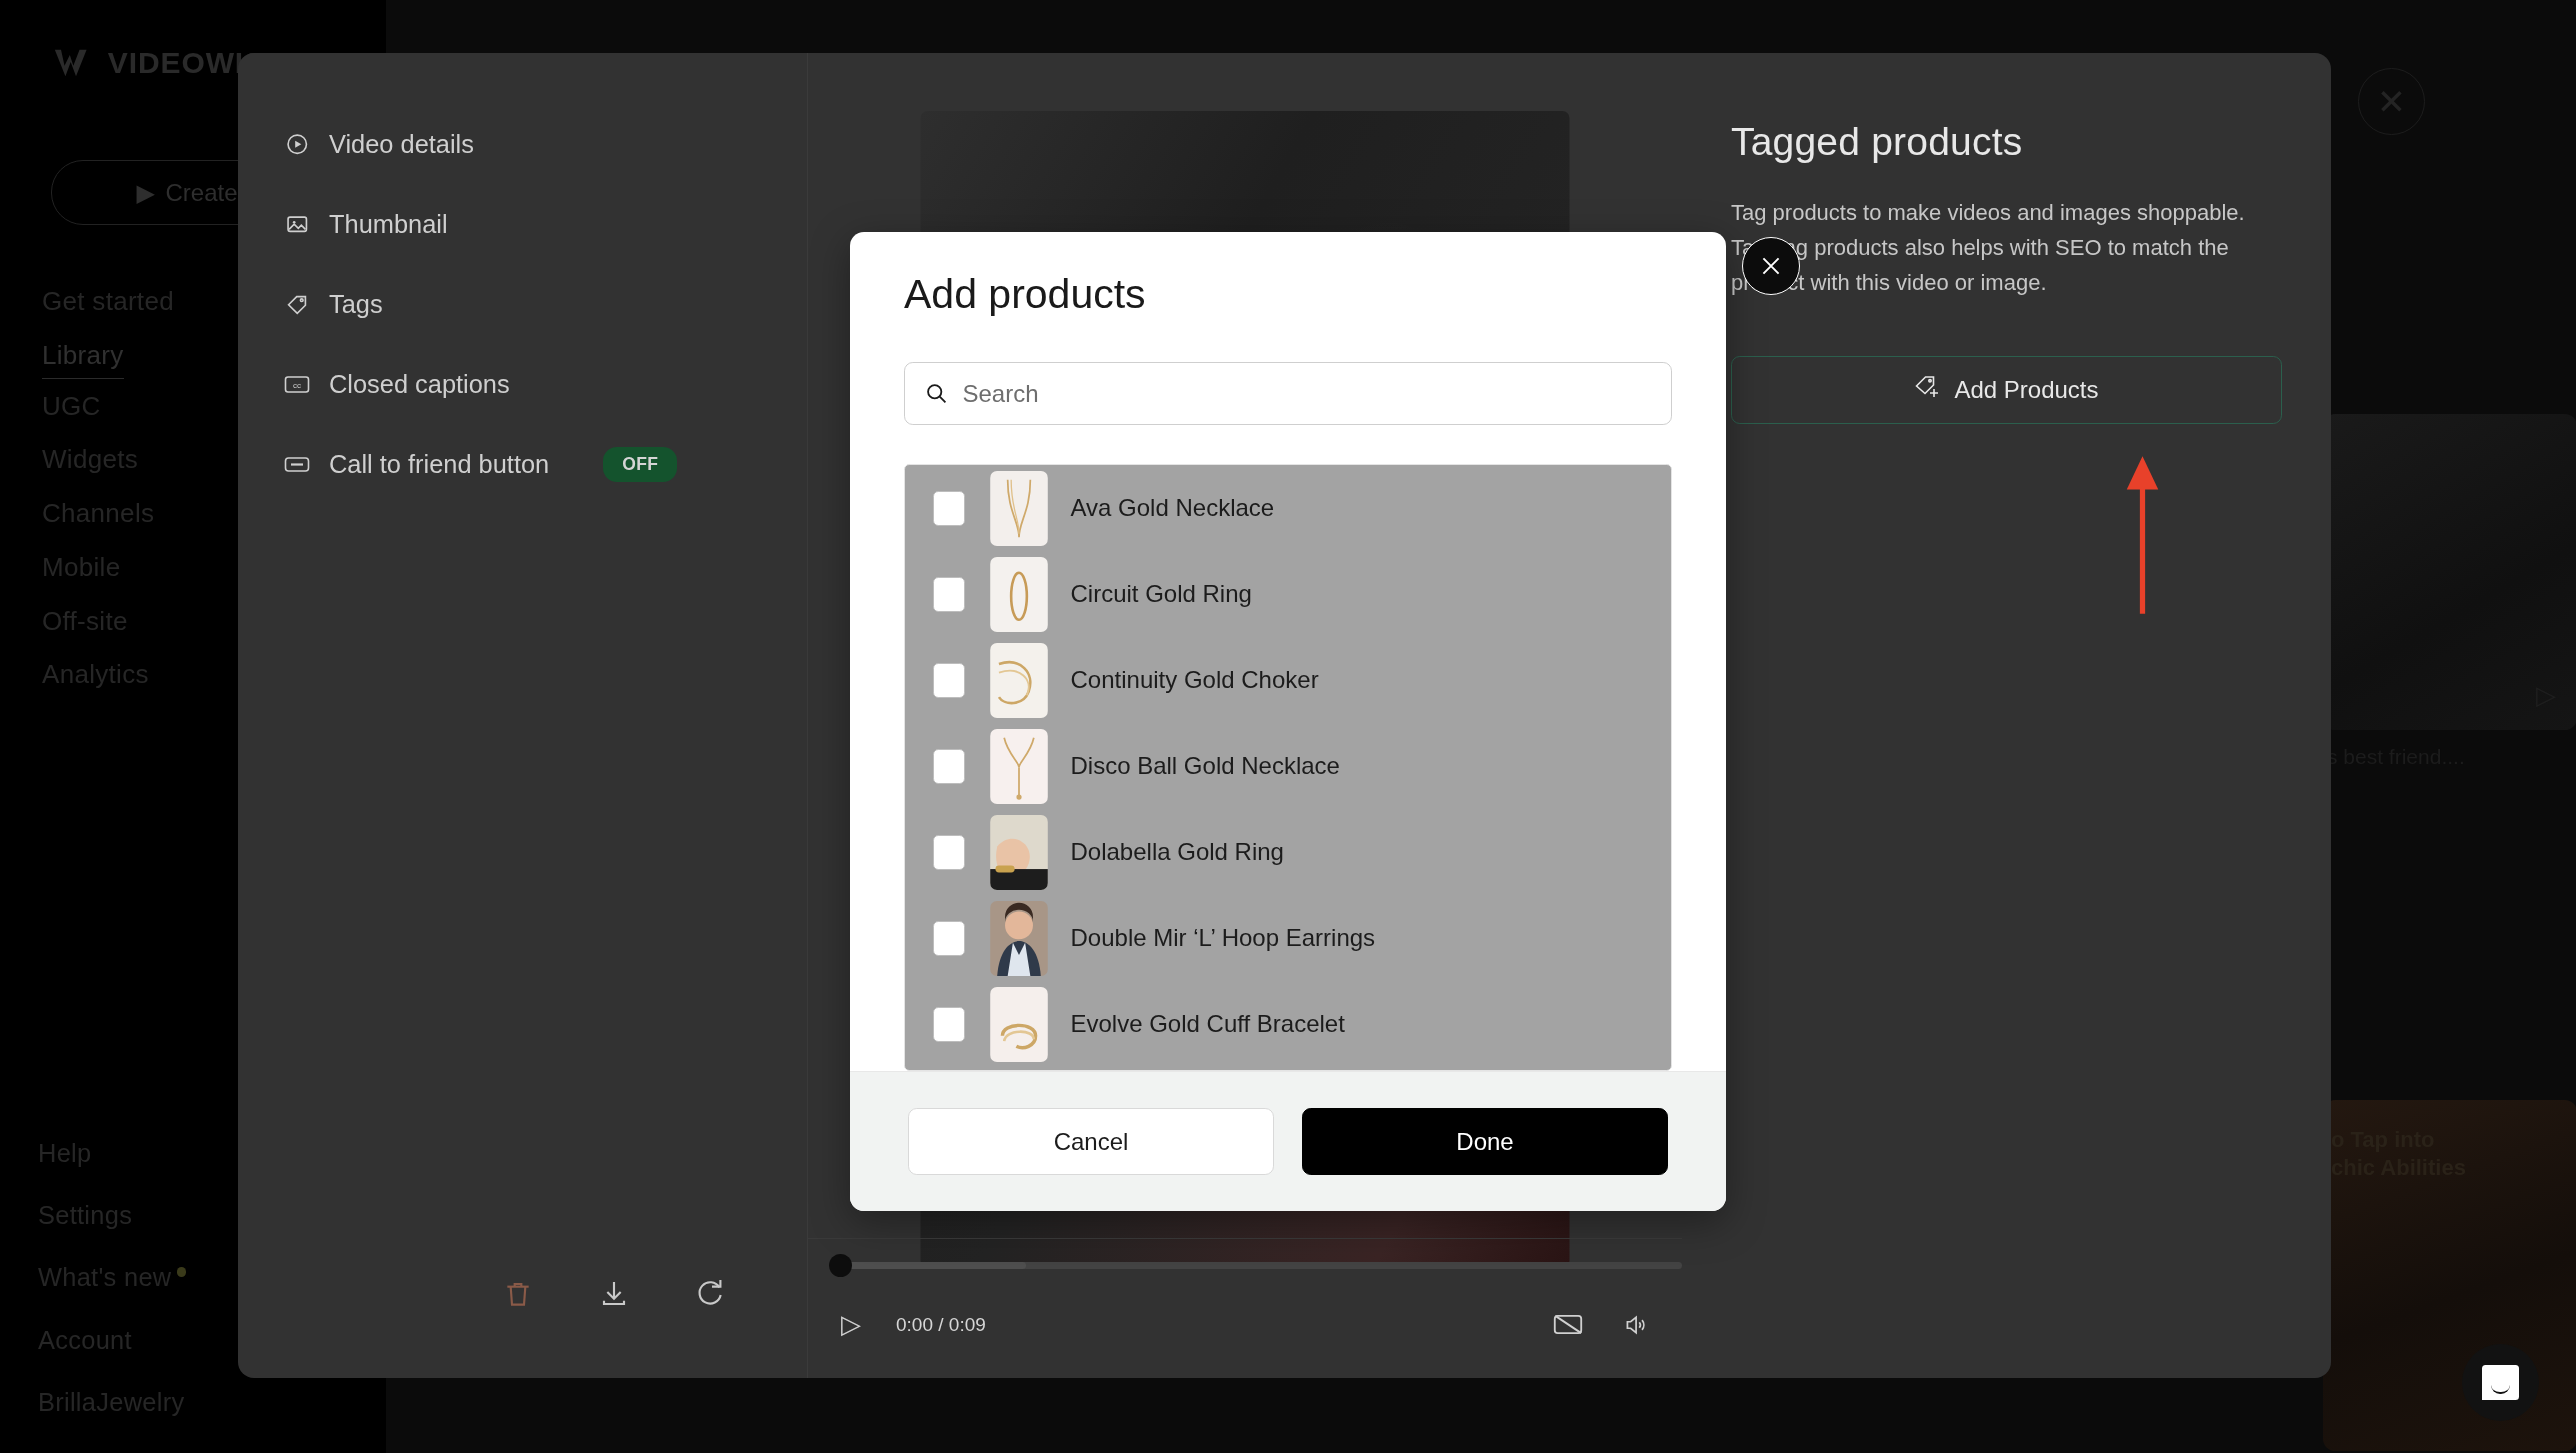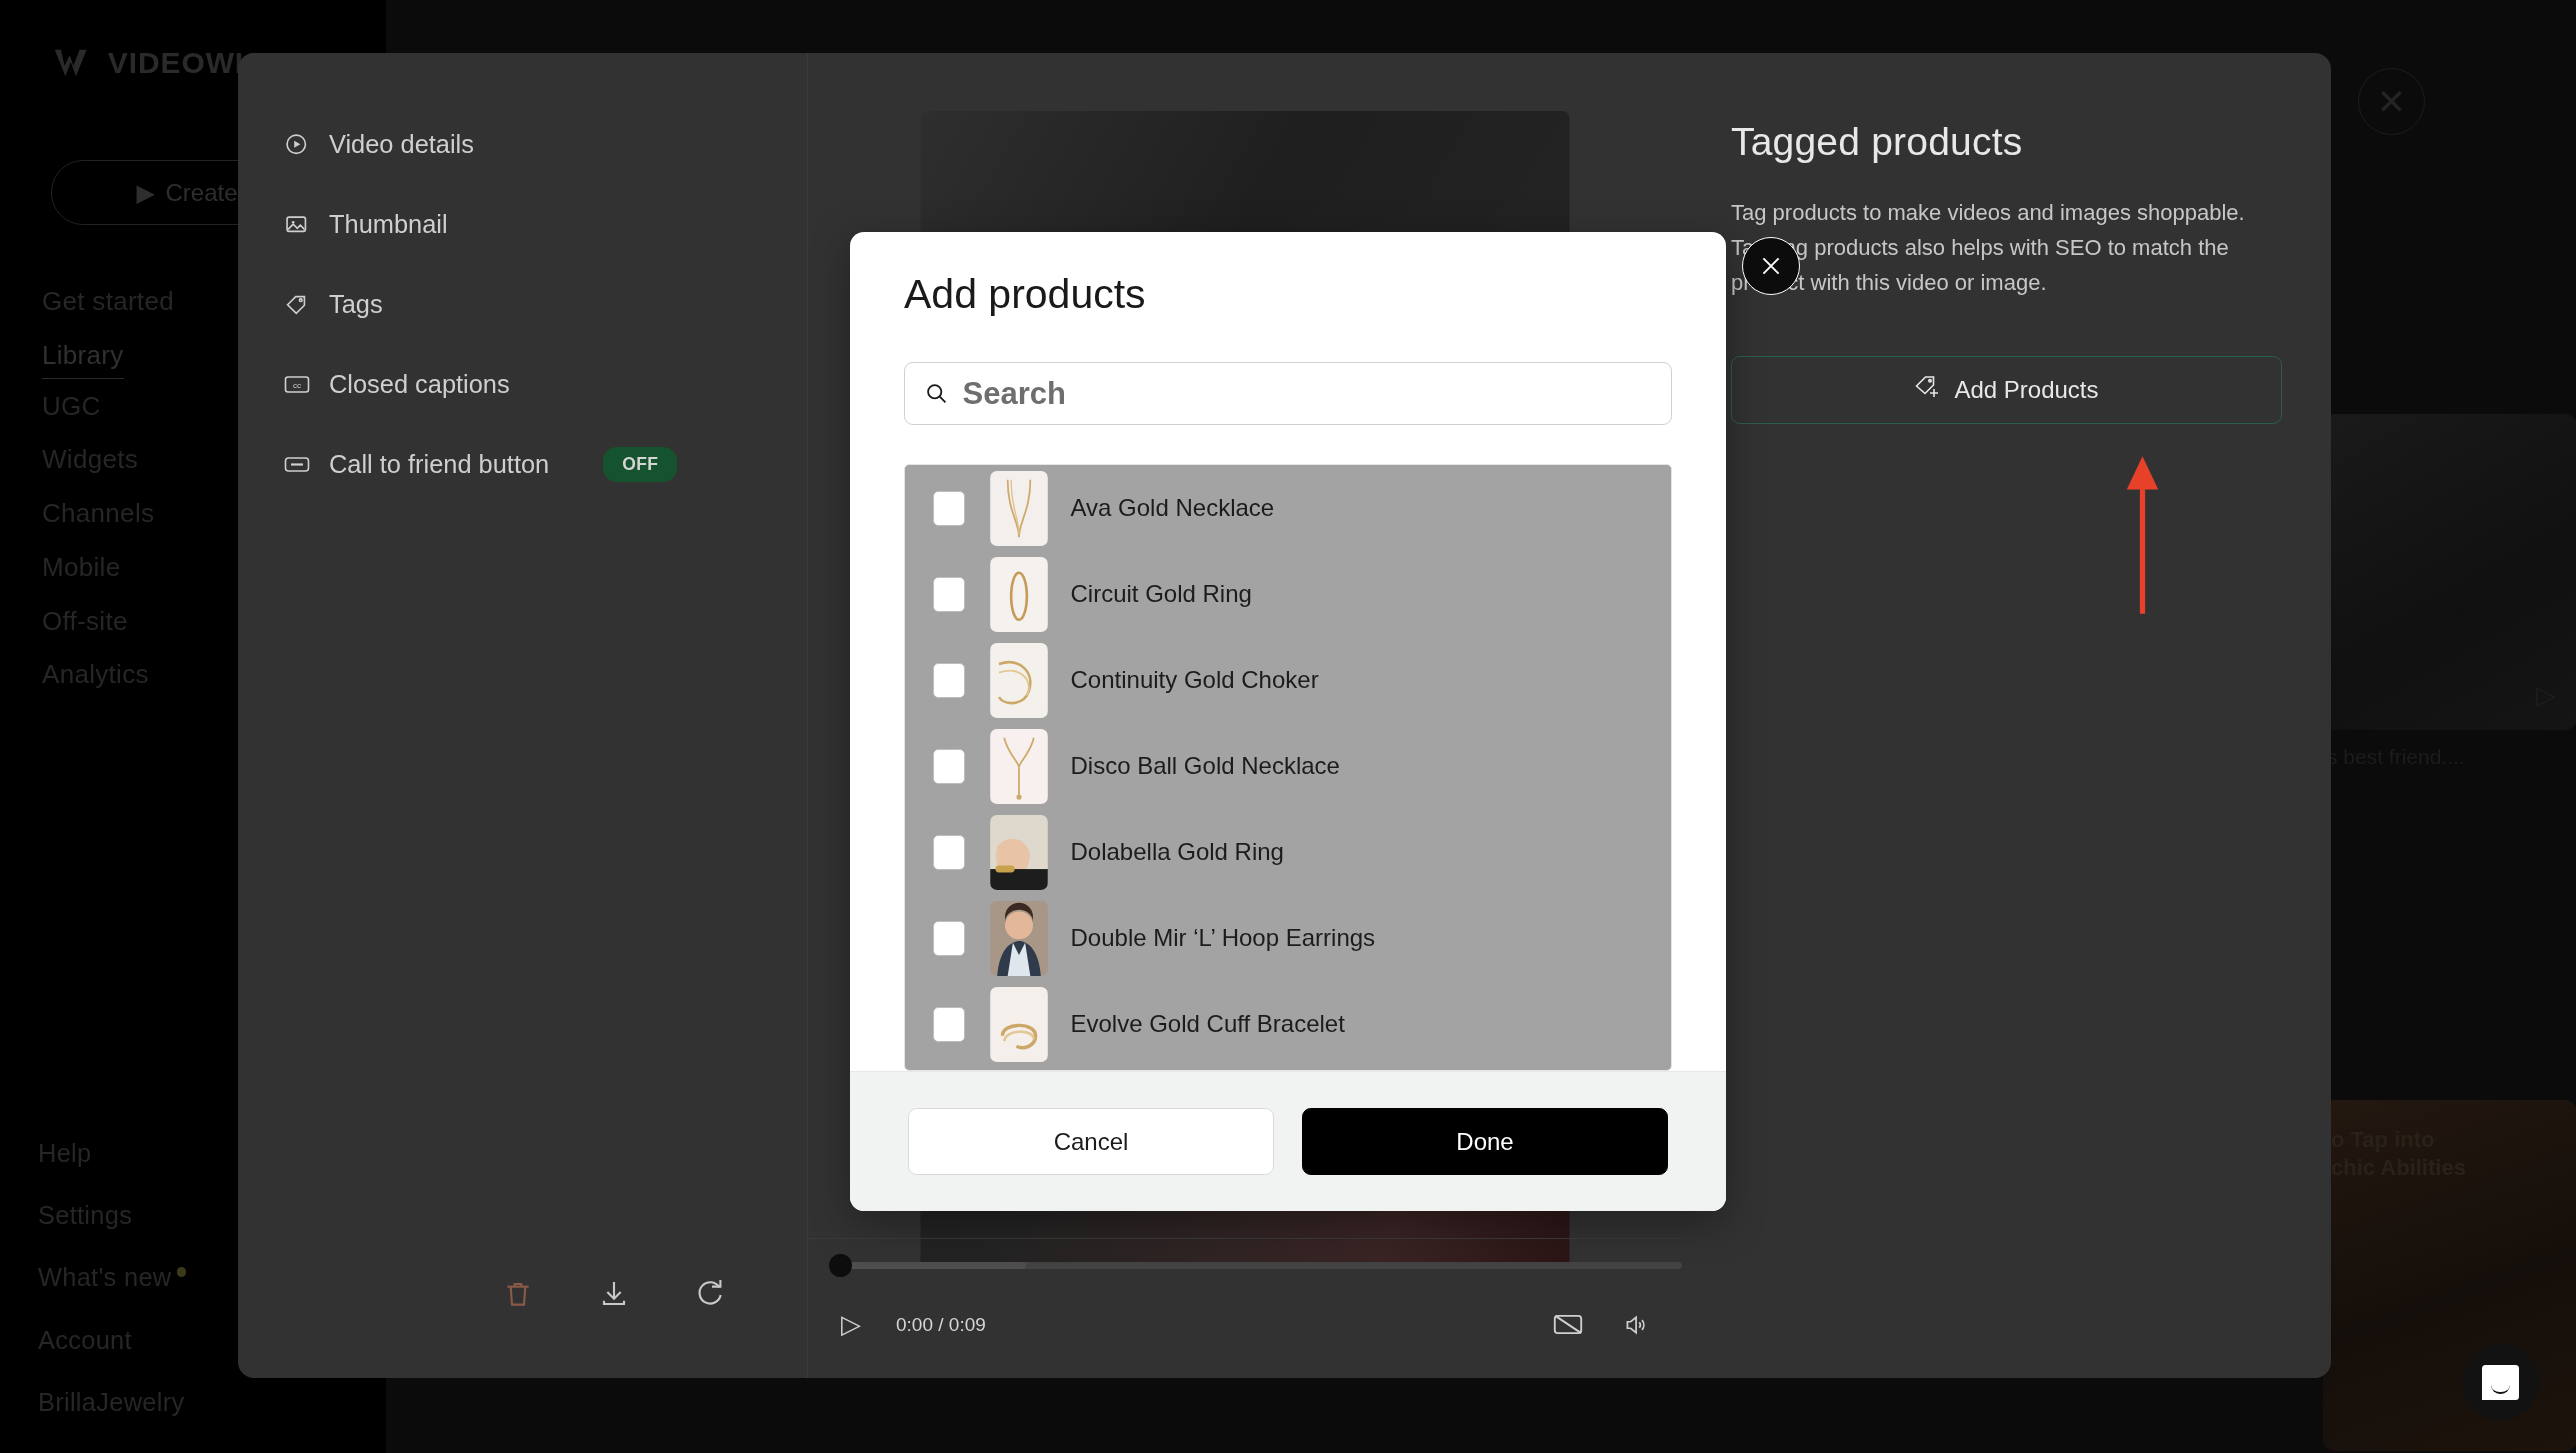--- a/index.html
+++ b/index.html
@@ -77,21 +77,21 @@
   }
   .editor-left {
     position: absolute; left: 0; top: 0; width: 570px; height: 100%;
     border-right: 0.9px solid #3b3b3b;
   }
   .menu { position: absolute; left: 46px; top: 68px; width: 491px; }
   .menu-item {
     display: flex; align-items: center; gap: 19px;
     height: 47px; margin-bottom: 33px; color: #cfcfcf; font-size: 25.4px;
   }
-  .menu-item .ico { width: 26px; height: 26px; display:flex; align-items:center; color:#cfcfcf; flex: 0 0 26px; }
+  .menu-item .ico { width: 26px; height: 26px; display:flex; align-items:center; justify-content:center; color:#cfcfcf; flex: 0 0 26px; }
   .menu-item .lbl { white-space: nowrap; }
   .cta-row { display:flex; align-items:center; }
   .toggle-off {
     margin-left: 35px; background: #14532d; color: #d5d5d5;
     font-size: 17.5px; font-weight: 700; letter-spacing: 0.4px;
     border-radius: 14px; padding: 7px 19px;
   }
   .left-tools {
     position: absolute; left: 263px; bottom: 68px; display: flex; gap: 63px; align-items:center;
   }
@@ -142,22 +142,22 @@
     display: flex; flex-direction: column;
   }
   .modal-body { padding: 39px 54px 0 54px; flex: 1; display:flex; flex-direction:column; min-height:0;}
   .modal-title { font-size: 41px; color: #1a1a1a; font-weight: 400; }
   .search-box {
     margin-top: 44px; height: 63px; border: 0.9px solid #cfcfcf; border-radius: 8.8px;
     display: flex; align-items: center; padding: 0 19px; gap: 14px;
   }
   .search-box .sicon { width: 24.5px; height: 24.5px; color: #1a1a1a; flex:0 0 24.5px; }
   .search-box input {
-    border: 0; outline: 0; font-size: 31px; color: #0369a1; width: 100%;
-    font-family: inherit; background: transparent; font-weight: bold;
+    border: 0; outline: 0; font-size: 24px; color: #0369a1; width: 100%;
+    font-family: inherit; background: transparent;
   }
   .search-box input::placeholder { color: #6e6e6e; }
   .product-list {
     margin-top: 39px; border: 0.9px solid #e4e4e4; border-radius: 5.3px;
     flex: 1; overflow: hidden; background:#a3a3a3;
   }
   .prow { display: flex; align-items: center; height: 86px; padding: 0 0 0 28px; }
   .cbox {
     width: 32px; height: 35px; border: 1.3px solid #bdbdbd; border-radius: 5.3px;
     background:#fff; flex: 0 0 32px; cursor: pointer;

